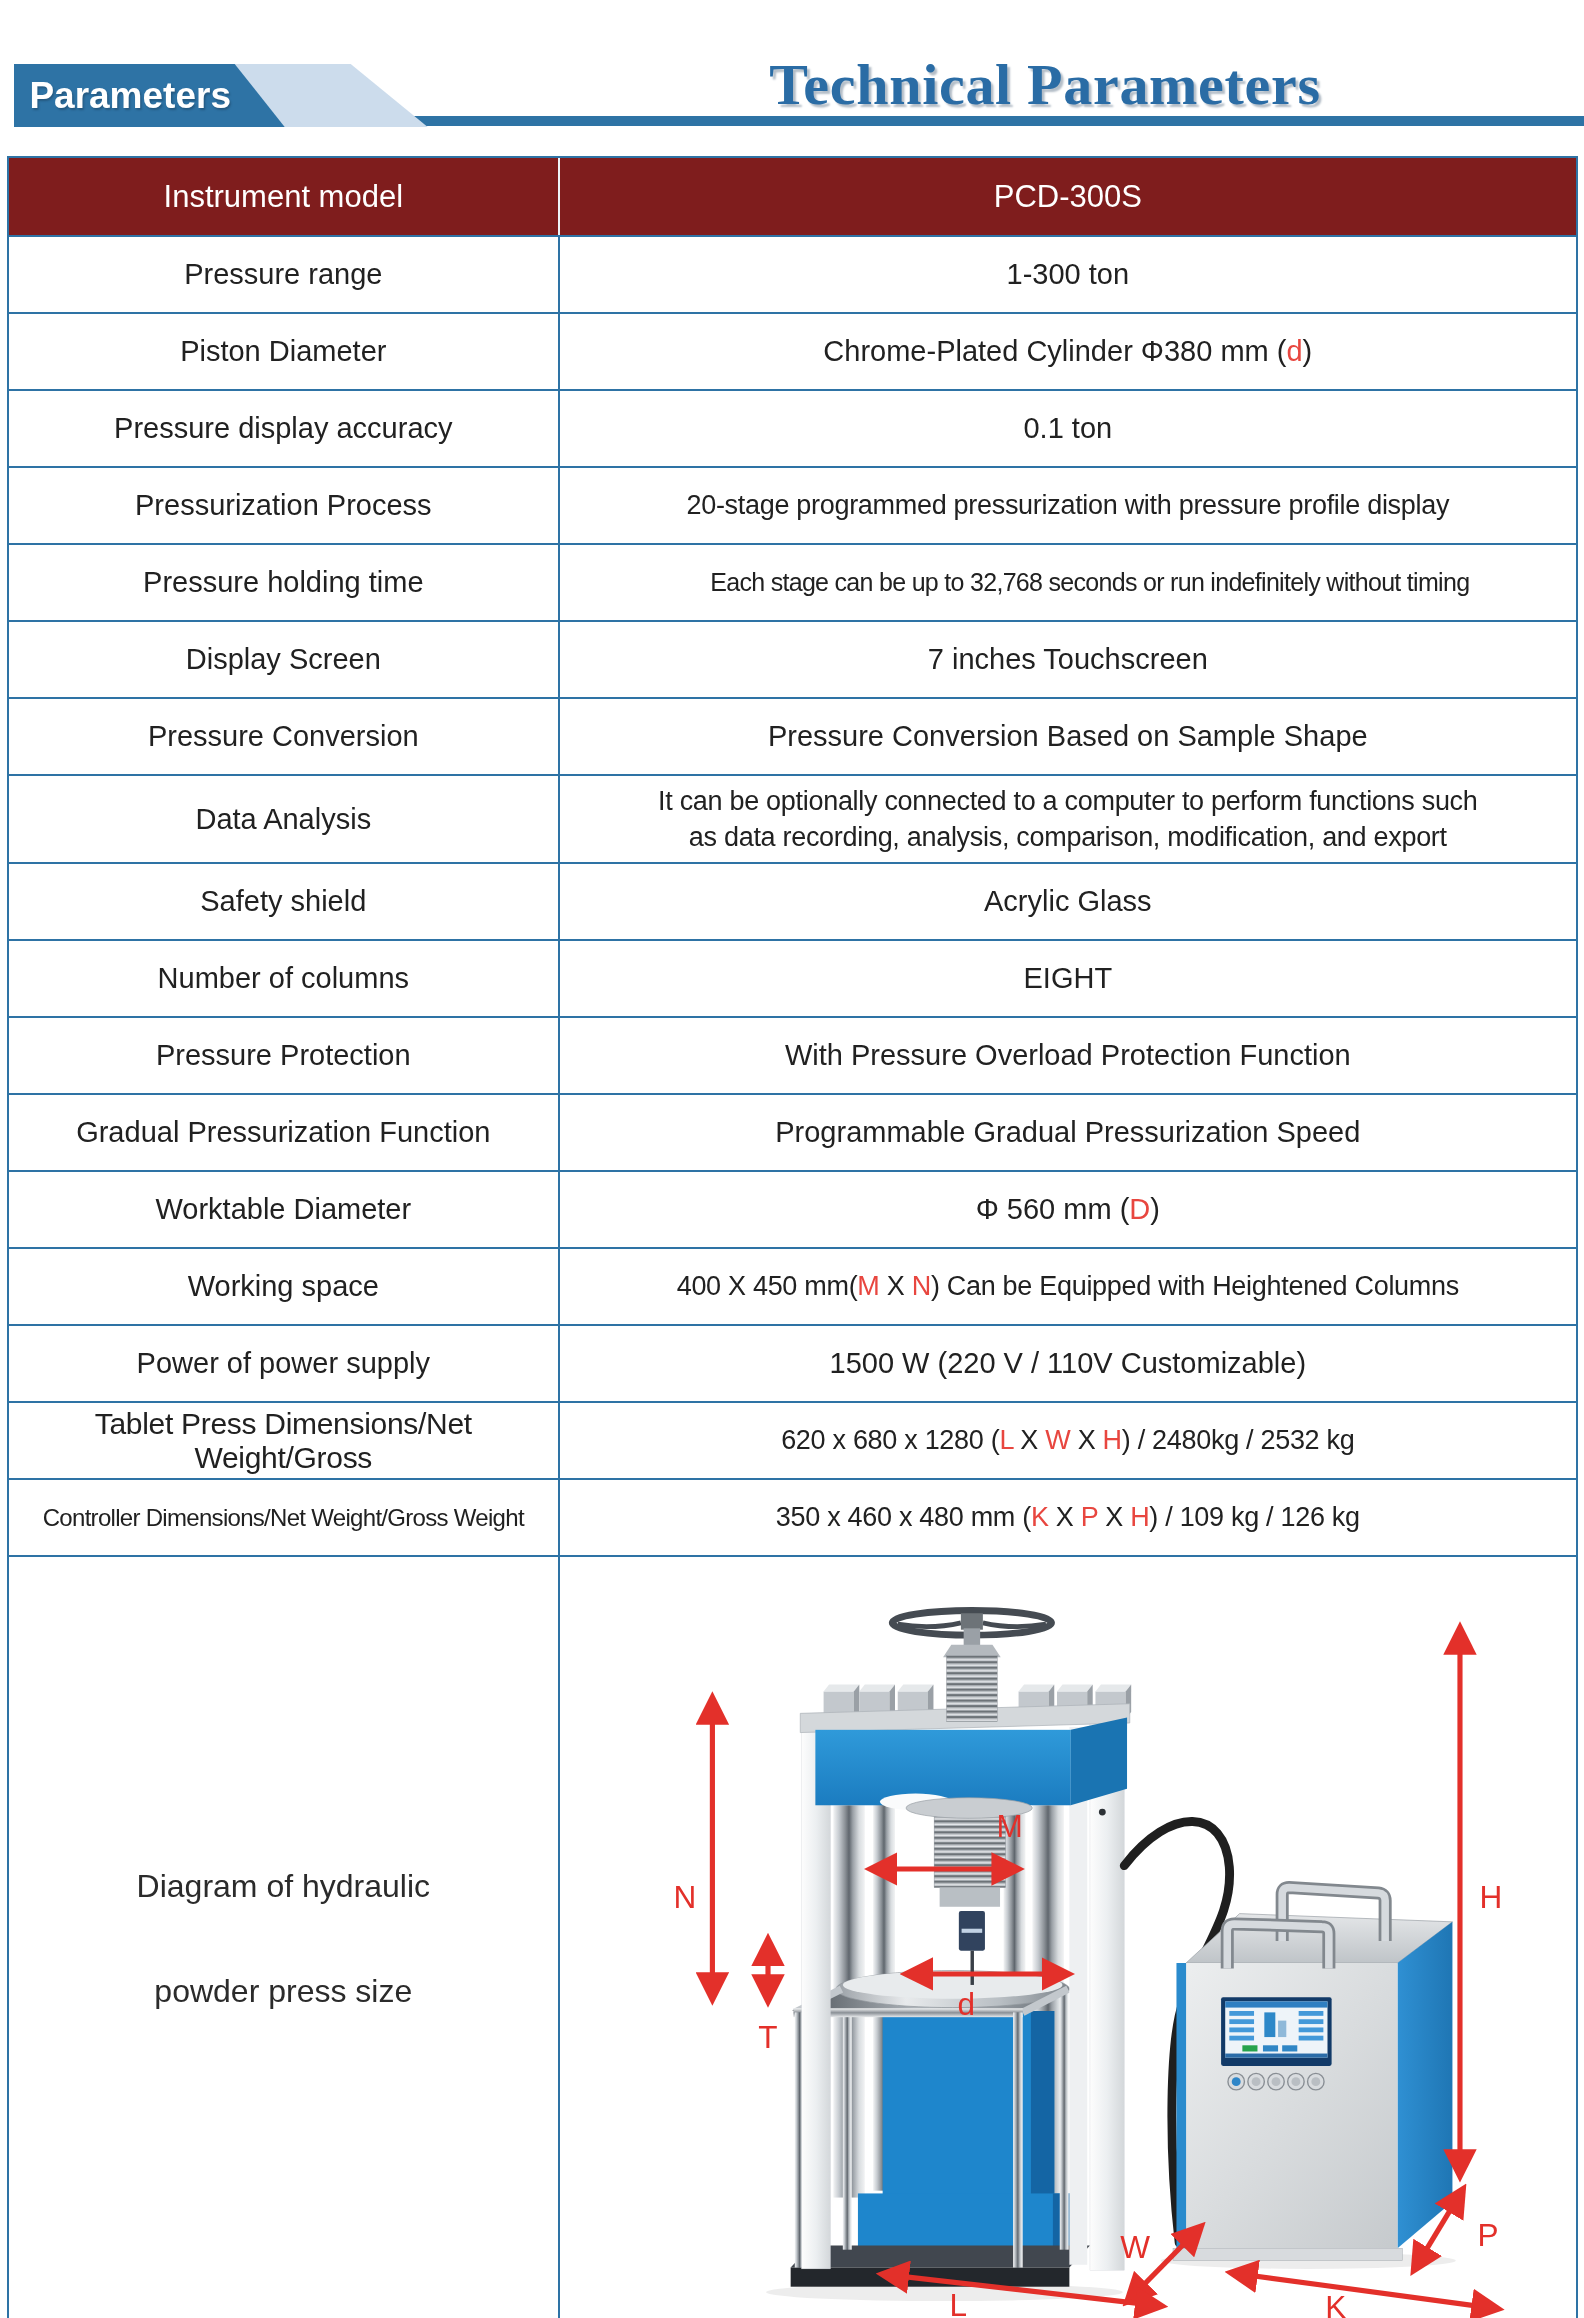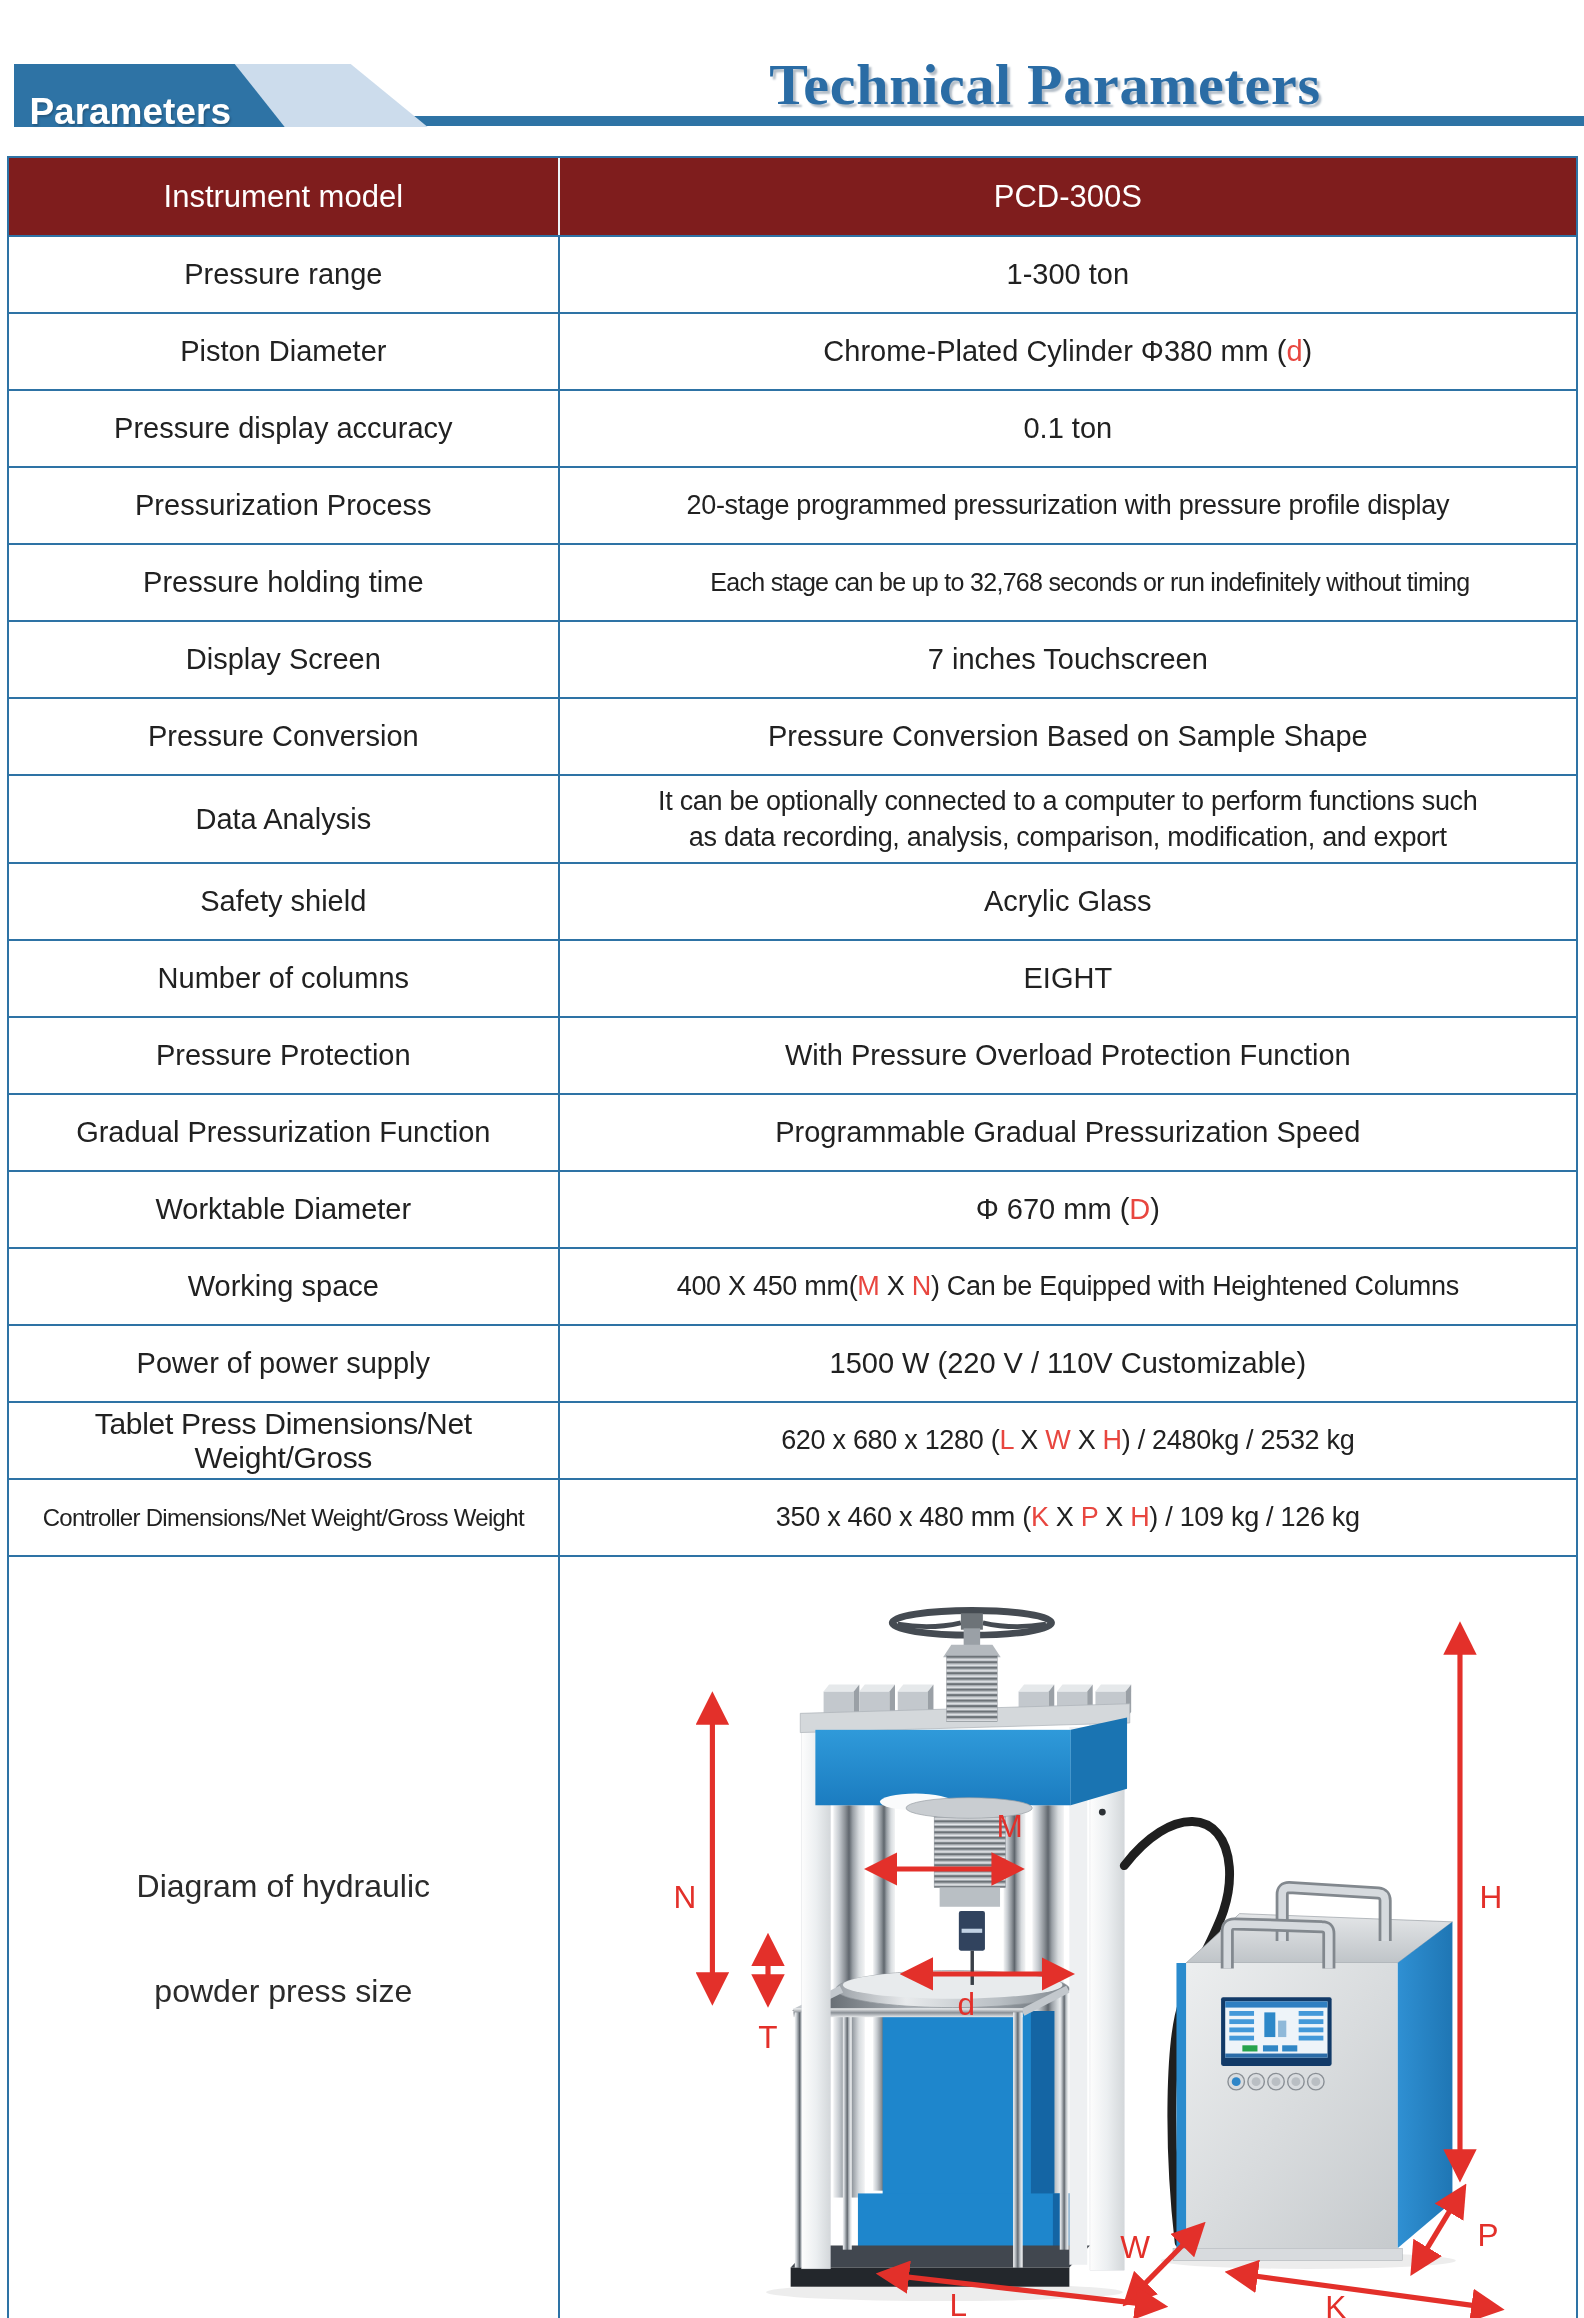--- a/index.html
+++ b/index.html
@@ -5,21 +5,21 @@
   html,body{margin:0;padding:0;background:#fff;}
   body{width:1584px;height:2319px;position:relative;font-family:"Liberation Sans",sans-serif;overflow:hidden;}
 
   
   .banner-rule{position:absolute;left:20.5px;right:0;top:116px;height:10.3px;background:#2e73a5;}
   .banner{position:absolute;left:13.7px;top:64px;width:438px;height:63px;}
   .banner-light{position:absolute;inset:0;background:#ccdcec;
     clip-path:polygon(219px 0,337px 0,414px 63px,270px 63px);}
   .banner-blue{position:absolute;inset:0;background:#2e73a5;
     clip-path:polygon(0 0,221px 0,271px 63px,0 63px);}
-  .banner-text{position:absolute;left:0;top:16px;width:233px;height:63px;display:flex;align-items:center;
+  .banner-text{position:absolute;left:0;top:0;width:233px;height:63px;display:flex;align-items:center;
     justify-content:center;color:#fff;font-size:37px;font-weight:bold;text-shadow:1.4px 2.1px 2.1px rgba(20,40,60,.35);}
   .page-title{position:absolute;top:51px;left:692px;width:706px;text-align:center;font-size:58px;
     font-weight:bold;color:#2a6ca5;text-shadow:2.7px 3.4px 2.1px #b3bdc7;letter-spacing:0.7px;font-family:Liberation Serif, serif;}
 
   
   .spec-table{position:absolute;left:6.8px;top:156px;width:1571px;border:2.1px solid #2e73a5;box-sizing:border-box;background:#fff;}
   .row{display:flex;height:77px;border-top:2.7px solid #2e73a5;box-sizing:border-box;}
   .row.header{border-top:none;background:#7f1d1d;color:#fff;}
   .c1{flex:0 0 551px;width:551px;border-right:2.1px solid #2e73a5;box-sizing:border-box;display:flex;
       align-items:center;justify-content:center;font-size:29px;color:#212121;text-align:center;}
@@ -128,21 +128,21 @@
     </div>
     <div class="row">
       <div class="c1">Gradual Pressurization Function</div>
       <div class="c2">
           <span><span>Programmable Gradual Pressurization Speed</span></span>
         </div>
     </div>
     <div class="row">
       <div class="c1">Worktable Diameter</div>
       <div class="c2">
-          <span><span>Φ  670 mm (</span><span class="red">D</span><span>)</span></span>
+          <span><span>Φ  560 mm (</span><span class="red">D</span><span>)</span></span>
         </div>
     </div>
     <div class="row sv1">
       <div class="c1">Working space</div>
       <div class="c2">
           <span><span>400 X 450 mm(</span><span class="red">M</span><span> X </span><span class="red">N</span><span>) Can be Equipped with Heightened Columns</span></span>
         </div>
     </div>
     <div class="row">
       <div class="c1">Power of power supply</div>

